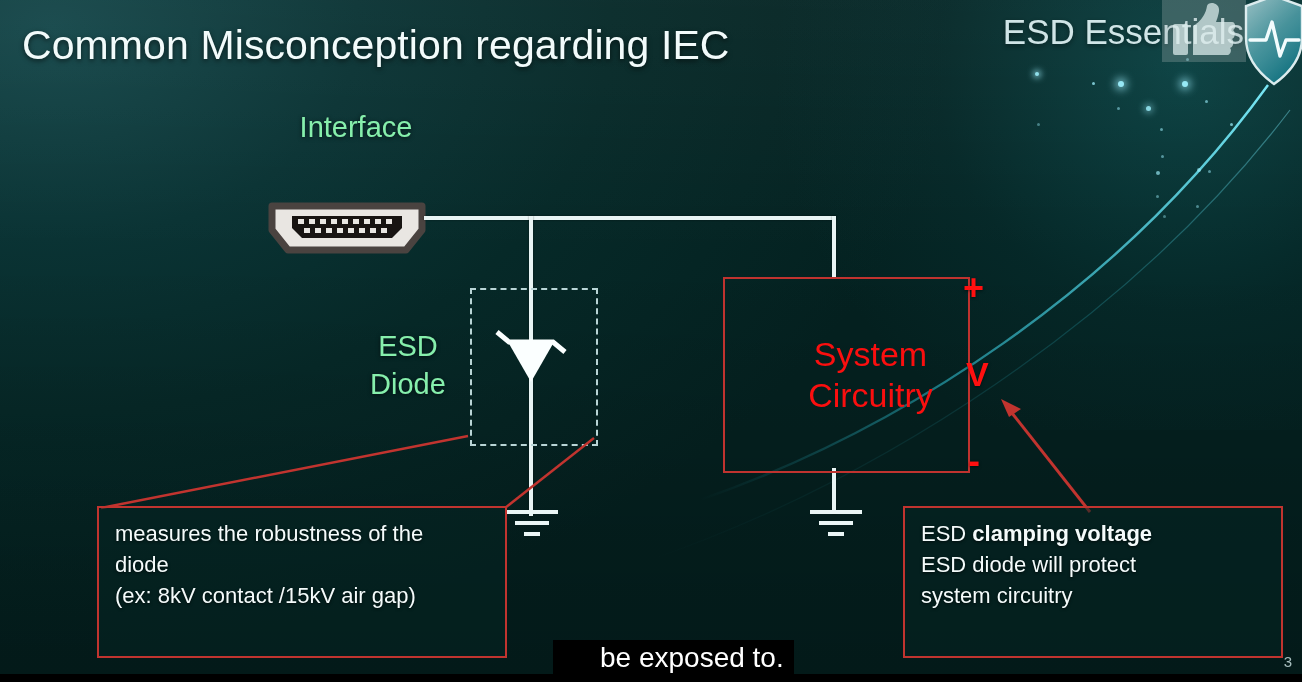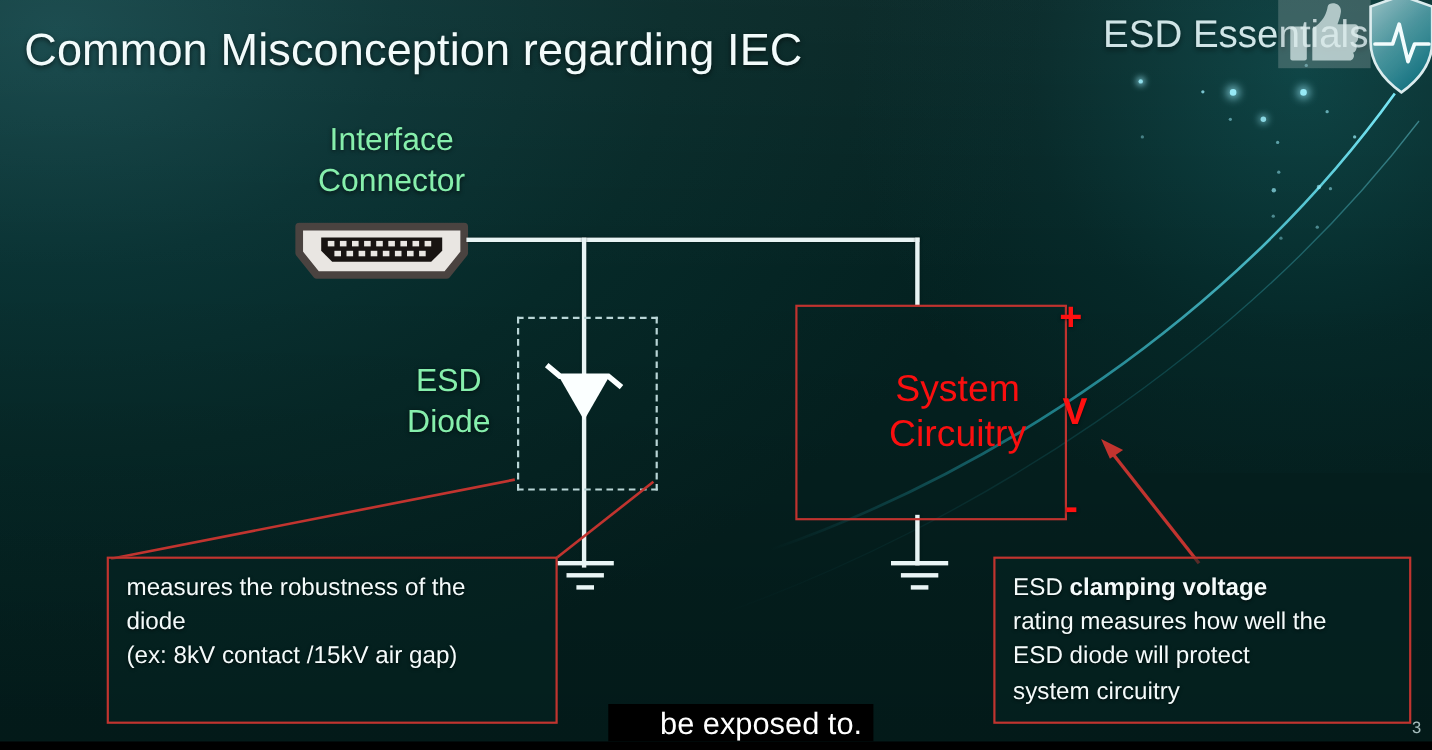--- a/index.html
+++ b/index.html
@@ -120,21 +120,20 @@
         <stop offset="55%" stop-color="#5fb6c2" stop-opacity=".75"></stop>
         <stop offset="100%" stop-color="#157c8c" stop-opacity=".9"></stop>
       </linearGradient>
     </defs>
     <path d="M32 2 L60 12 V44 C60 66 46 80 32 90 C18 80 4 66 4 44 V12 Z" fill="url(#shg)" stroke="#e7f6f8" stroke-width="2.4" opacity="0.95"></path>
     <path d="M8 46 H24 L30 28 L38 62 L44 46 H57" fill="none" stroke="#f2fcfd" stroke-width="3.4" stroke-linejoin="round" stroke-linecap="round"></path>
   </svg>
 
   <div class="lbl" style="left:258px;top:108px;width:196px;">
     <div>Interface</div>
-    <div>Connector</div>
   </div>
 
   <svg style="position:absolute;left:266px;top:202px;" width="162" height="56" viewBox="0 0 162 56">
     <path d="M6 4 H156 V28 L140 48 H22 L6 28 Z" fill="#e9e6e2" stroke="#4a4340" stroke-width="7" stroke-linejoin="round"></path>
     <path d="M26 14 H136 V26 L126 36 H36 L26 26 Z" fill="#181412"></path>
     <g fill="#e9e6e2">
       <rect x="32" y="17" width="6" height="5"></rect>
         <rect x="43" y="17" width="6" height="5"></rect>
       <rect x="54" y="17" width="6" height="5"></rect>
         <rect x="65" y="17" width="6" height="5"></rect>
@@ -206,21 +205,20 @@
   </svg>
 
   <div class="callout" style="left:97px;top:506px;width:410px;height:152px;">
     <div>measures the robustness of the</div>
     <div>diode</div>
     <div>(ex: 8kV contact /15kV air gap)</div>
   </div>
 
   <div class="callout" style="left:903px;top:506px;width:380px;height:152px;">
     <div><span>ESD </span><b>clamping voltage</b></div>
-    <div>rating measures how well the</div>
     <div>ESD diode will protect</div>
     <div>system circuitry</div>
   </div>
 
   <div class="caption" style="left:553px;top:640px;padding-left:47px;">be exposed to.</div>
 
   <div class="slideno" style="right:10px;bottom:4px;">3</div>
 
 </div>
 

